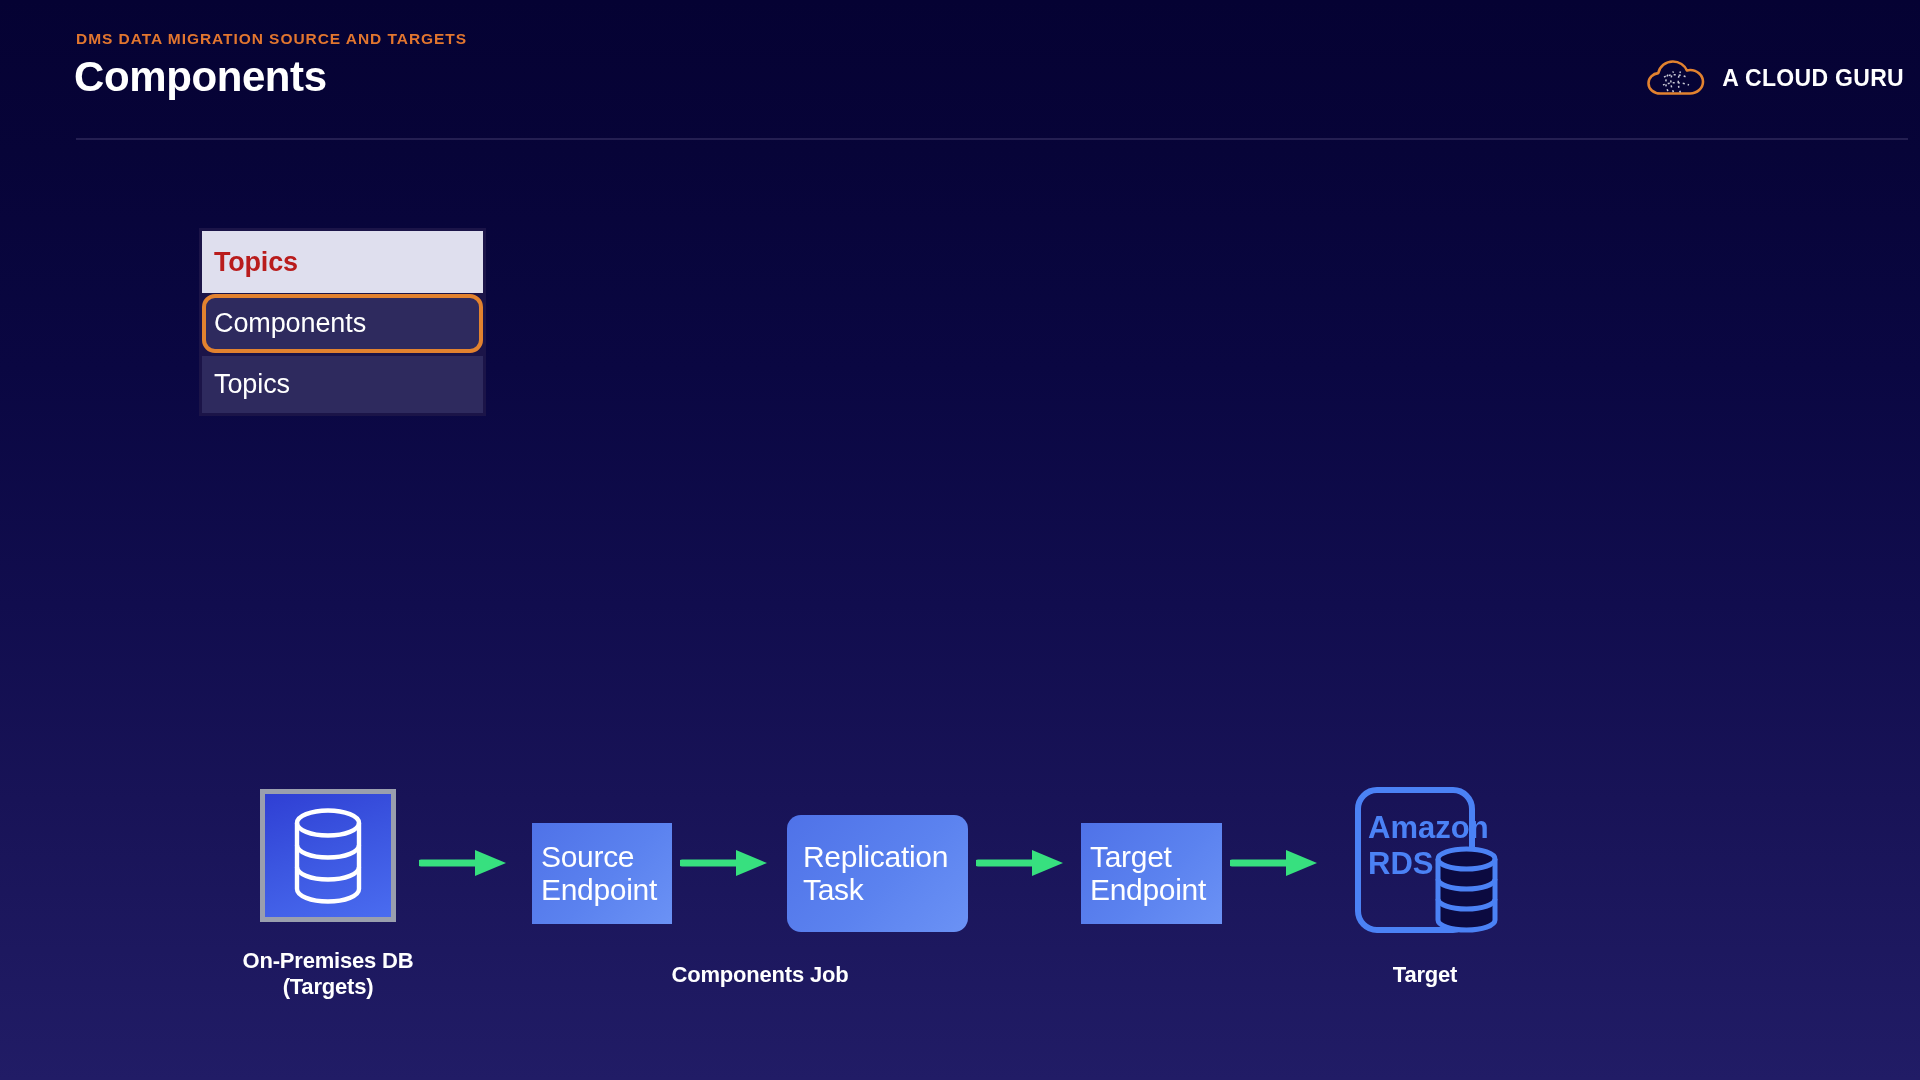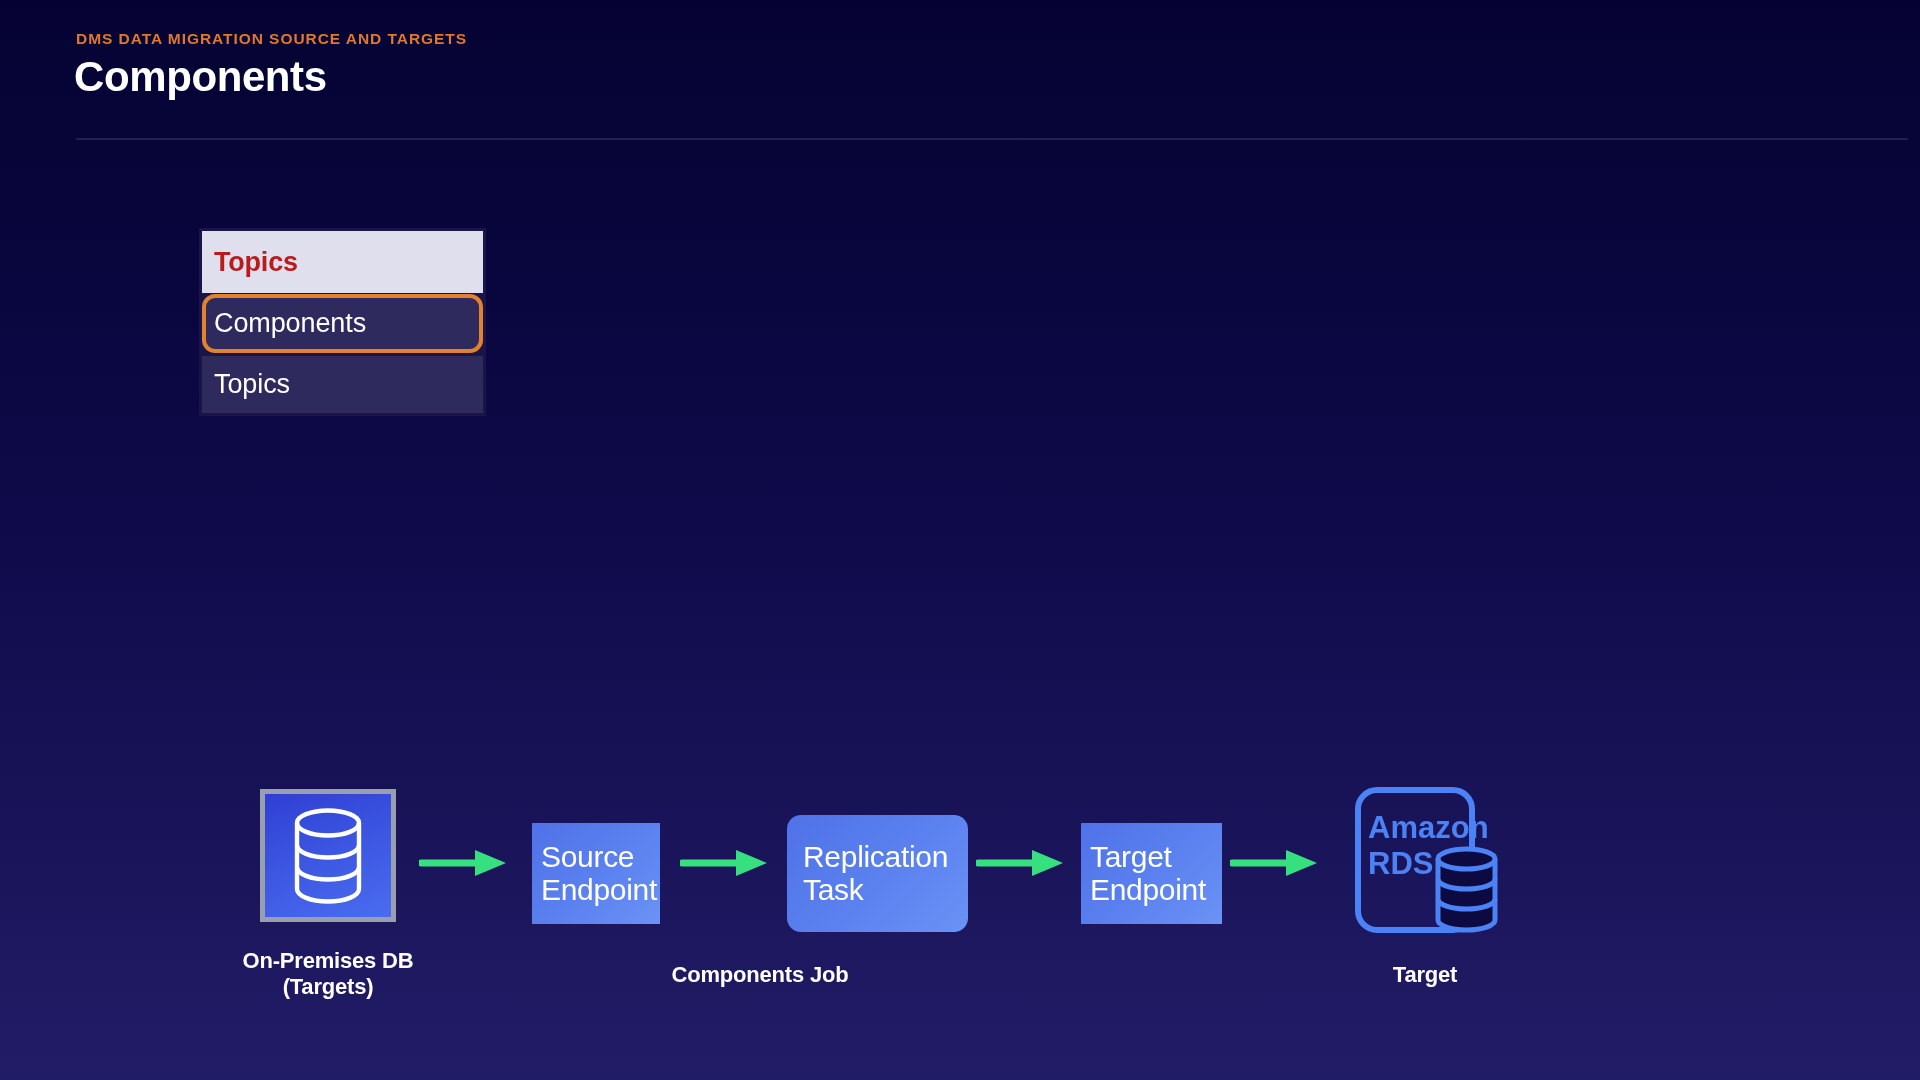--- a/index.html
+++ b/index.html
@@ -150,21 +150,21 @@
     flex-direction:column;
     justify-content:center;
     padding:0 9px;
     color:#ffffff;
     font-size:30px;
     line-height:1.07;
     letter-spacing:-0.3px;
   }
 
   #node-source-ep { left:532px; top:43px; }
-  #node-source-ep .blue-box { width:128px; height:101px; }
+  #node-source-ep .blue-box { width:140px; height:101px; }
 
   #node-repl { left:787px; top:35px; }
   #node-repl .blue-box { width:181px; height:117px; border-radius:14px;padding-left:16px; }
 
   #node-target-ep { left:1081px; top:43px; }
   #node-target-ep .blue-box { width:141px; height:101px; }
 
   
   #node-rds { left:1354px; top:6px; }
   #rds-art { position:relative; width:145px; height:148px; }
@@ -197,20 +197,36 @@
 <body>
 
 <div id="header">
 
   <div id="eyebrow">DMS DATA MIGRATION SOURCE AND TARGETS</div>
 
   <div id="page-title">Components</div>
 
   <div id="header-divider"></div>
 
+  <div id="brand">
+    <span>
+      <svg id="brand-logo" viewBox="0 0 62 40" fill="none">
+        <path d="M14.5 35.5 C7.4 35.5 2.5 30.9 2.5 25.2 C2.5 19.9 6.8 15.6 12.3 15.1
+                 C13.6 8.4 19.6 3.5 26.9 3.5 C33.2 3.5 38.7 7.2 40.9 12.5
+                 C41.9 12.2 43.0 12.0 44.1 12.0 C51.2 12.0 57.0 17.3 57.0 23.8
+                 C57.0 30.2 51.2 35.5 44.1 35.5 Z" stroke="#e2822f" stroke-width="2.6" stroke-linejoin="round"></path>
+        <path d="M22 33 C19 28 19 21 22.5 15.5" stroke="#c9cad6" stroke-width="1.5" stroke-dasharray="2 3" fill="none"></path>
+        <path d="M27.5 34 C24 28 24 19 27.5 13.5" stroke="#c9cad6" stroke-width="1.5" stroke-dasharray="2 3" fill="none"></path>
+        <path d="M34.5 34.5 C31.5 28 31.5 19 34.5 13.5" stroke="#c9cad6" stroke-width="1.5" stroke-dasharray="2 3" fill="none"></path>
+        <path d="M18 19 C24 16 34 16 40 19" stroke="#c9cad6" stroke-width="1.5" stroke-dasharray="2 3" fill="none"></path>
+        <path d="M17 27 C24 24 36 24 43 27" stroke="#c9cad6" stroke-width="1.5" stroke-dasharray="2 3" fill="none"></path>
+      </svg>
+    </span>
+    <span id="brand-text">A CLOUD GURU</span>
+  </div>
 </div>
 
 <div id="topics-panel">
 
   <div id="topics-header">Topics</div>
 
   <div class="topic-item selected">
     <span>Components</span>
   </div>
 

